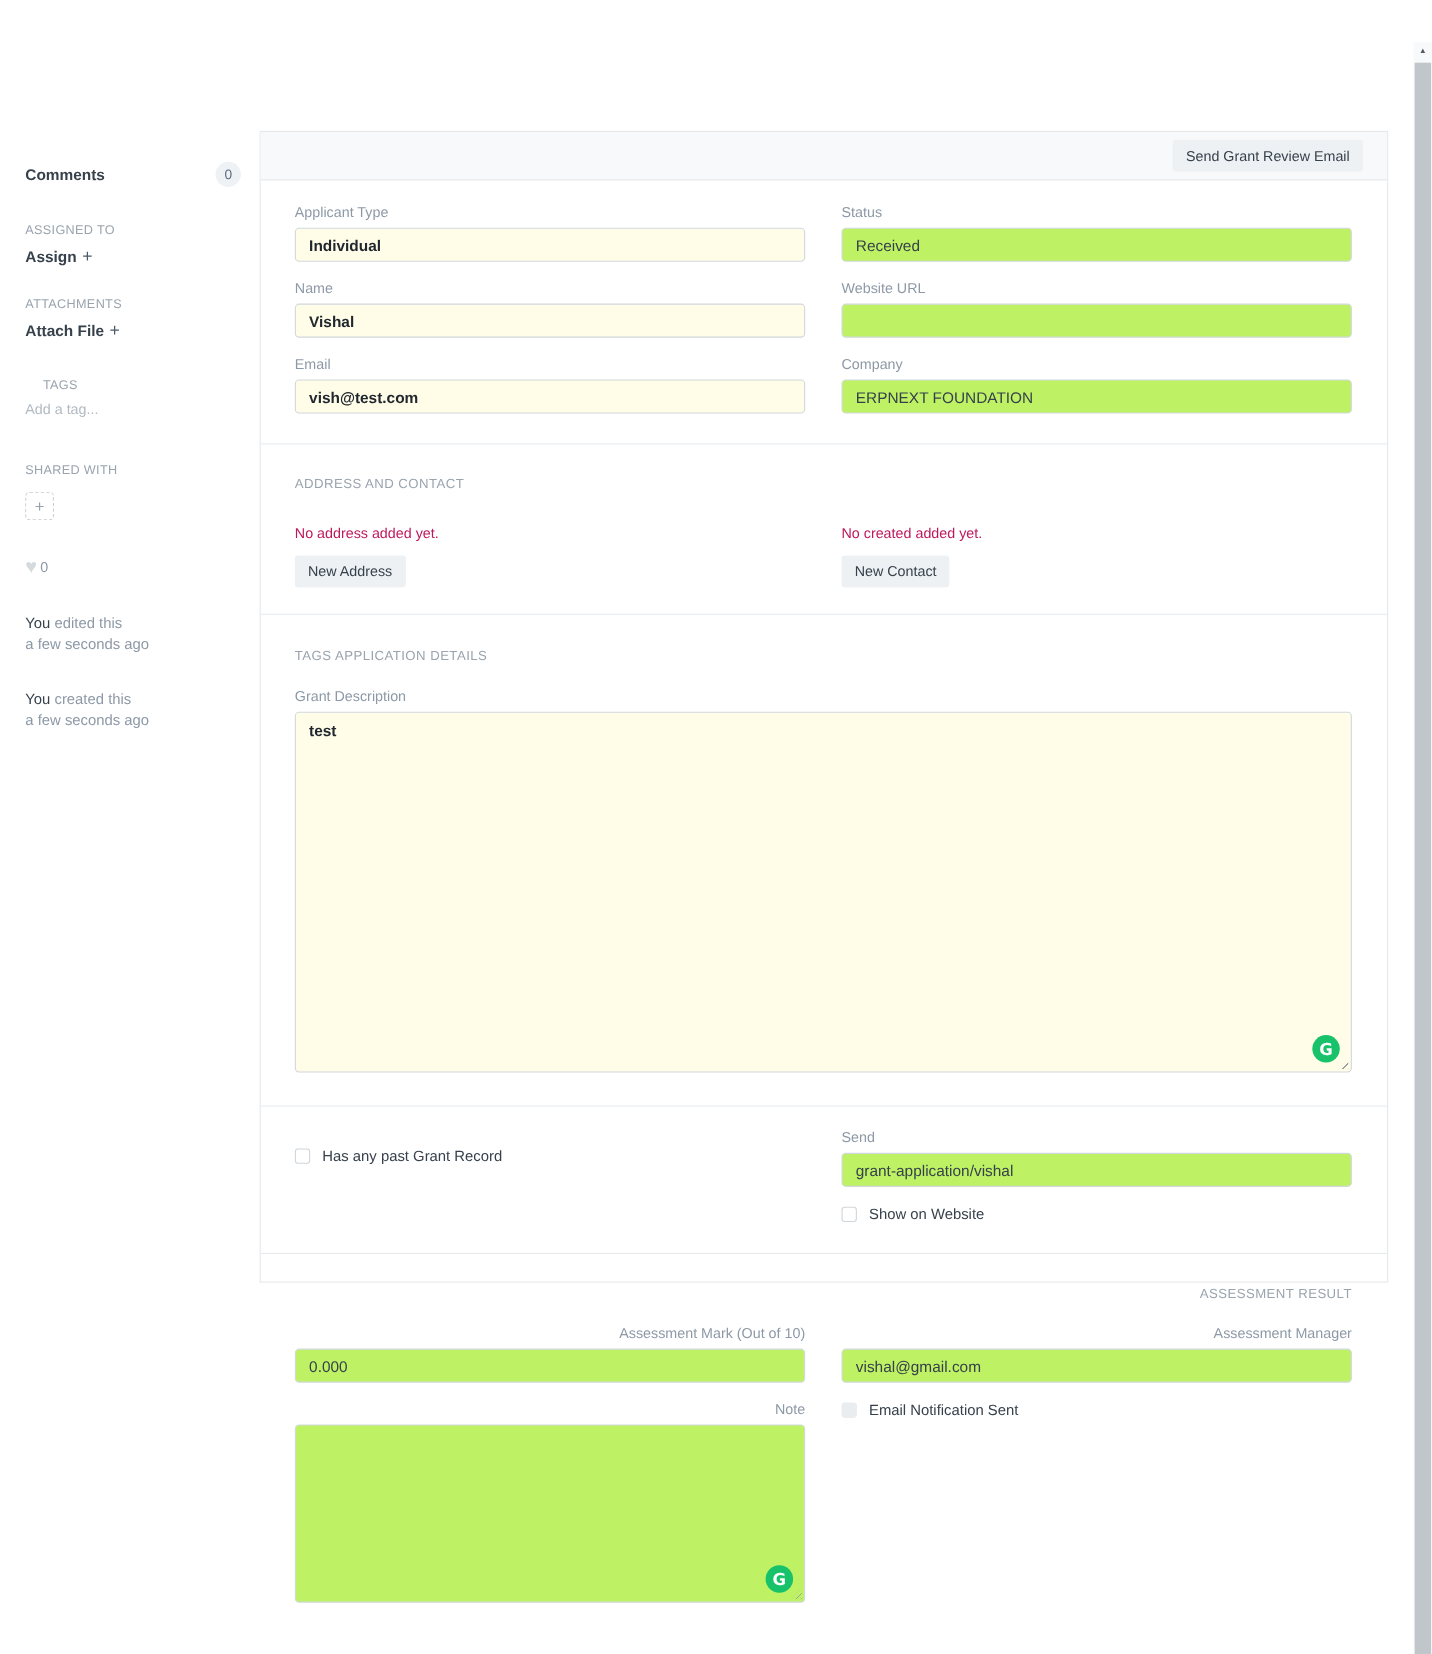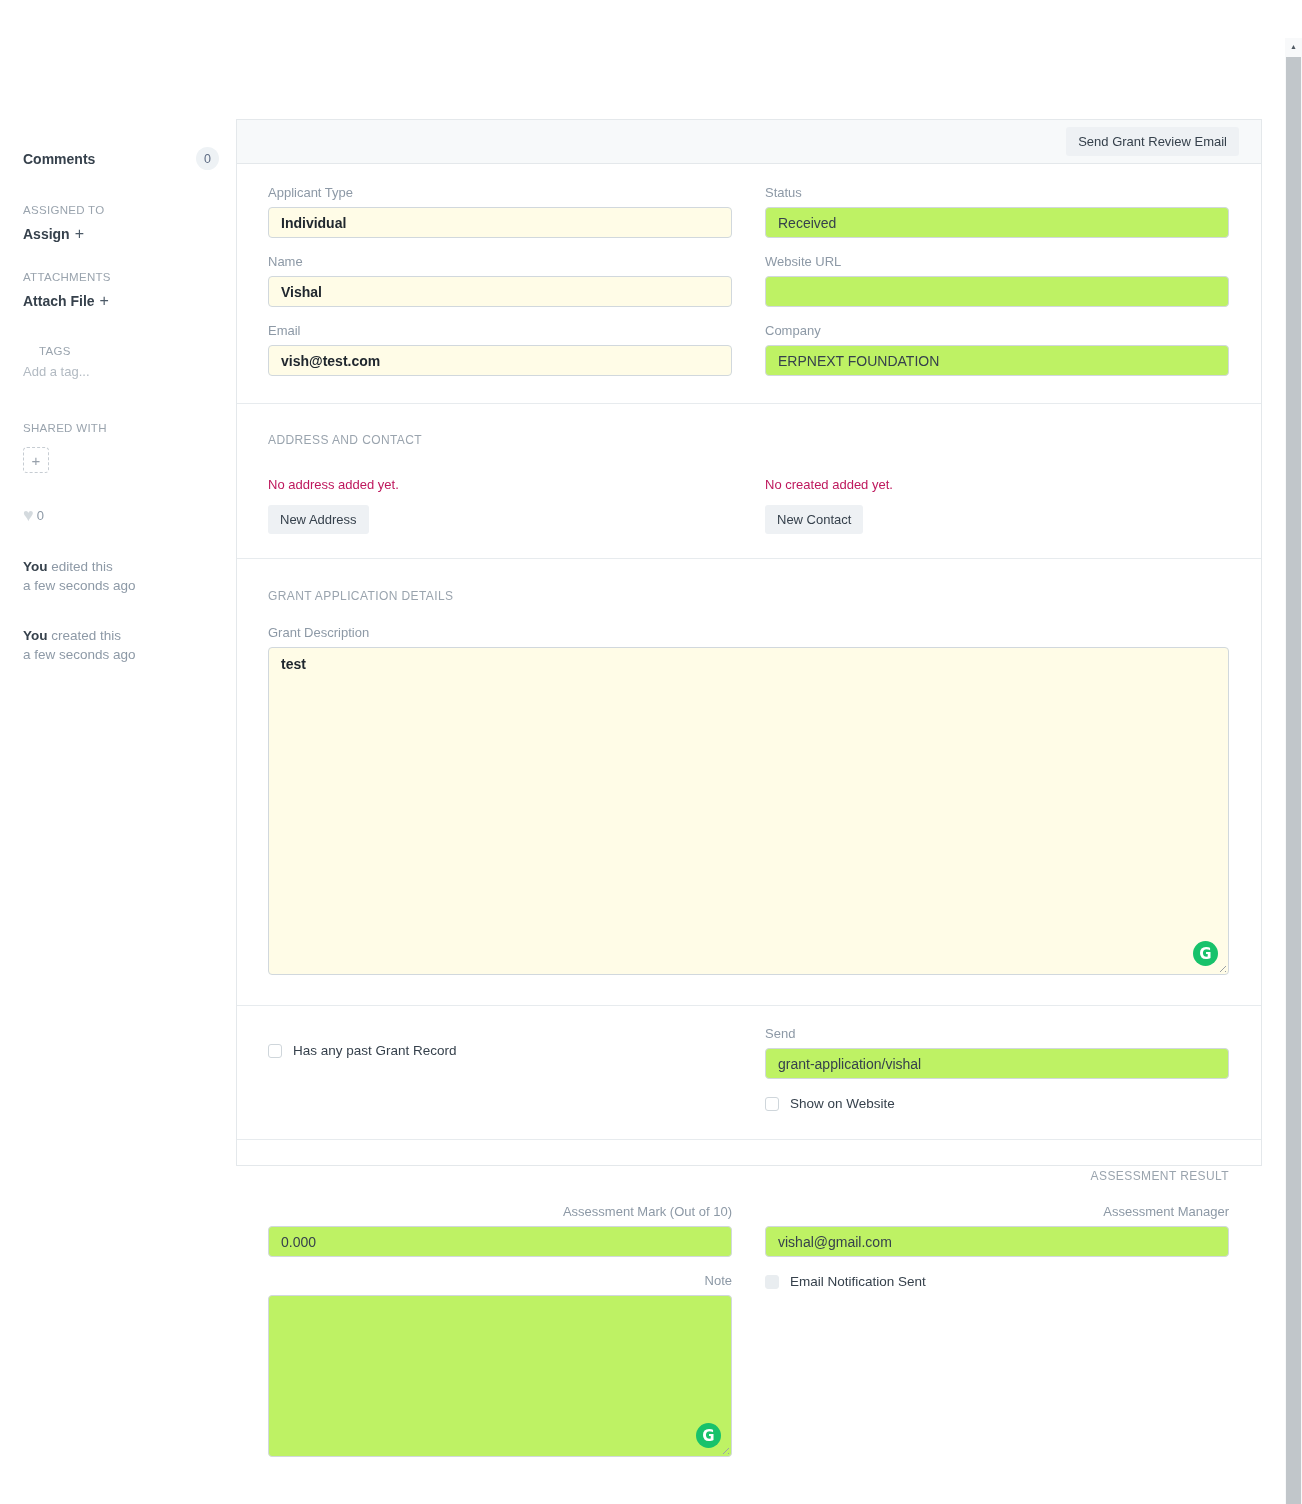--- a/index.html
+++ b/index.html
@@ -33,21 +33,21 @@
   .share-add {
     margin-top: 13px; width: 26px; height: 26px;
     border: 1px dashed #c6ccd2; border-radius: 4px; background: #fff;
     color: #98a1ab; font-size: 15px;
     display: flex; align-items: center; justify-content: center; cursor: pointer;
   }
   .likes { margin-top: 33px; display: flex; align-items: center; gap: 3px; }
   .heart { color: #d4dade; font-size: 18px; line-height: 18px; cursor: pointer; }
   .like-count { color: #8d99a6; font-size: 13px; }
   .activity { margin-top: 34px; font-size: 13.5px; color: #8d99a6; line-height: 18.5px; }
-  .activity b { color: #36414c; font-weight: 700; text-align: center; }
+  .activity b { color: #36414c; font-weight: 400; text-align: center; }
   .activity + .activity { margin-top: 32px; }
 
   
   .main {
     position: absolute; left: 236px; top: 119px; width: 1026px; height: 1047px;
     border: 1px solid #e4e8eb; background: #fff;
   }
   .main-header {
     height: 44px; background: #f7f9fa; border-bottom: 1px solid #e4e8eb;
     display: flex; align-items: center; justify-content: flex-end; padding-right: 22px;
@@ -208,21 +208,21 @@
         <button class="btn">New Address</button>
       </div>
       <div>
         <div class="empty-text">No created added yet.</div>
         <button class="btn">New Contact</button>
       </div>
     </div>
   </div>
 
   <div class="section" id="sec-details">
-    <div class="section-heading">GRANT APPLICATION DETAILS</div>
+    <div class="section-heading">TAGS APPLICATION DETAILS</div>
     <div class="f-label">Grant Description</div>
     <div class="control req tall h-desc">
       <span>test</span>
       <span class="grammarly">G</span>
       <span class="resize-handle"></span>
     </div>
   </div>
 
   <div class="section" id="sec-amount">
     <div class="grid2">

